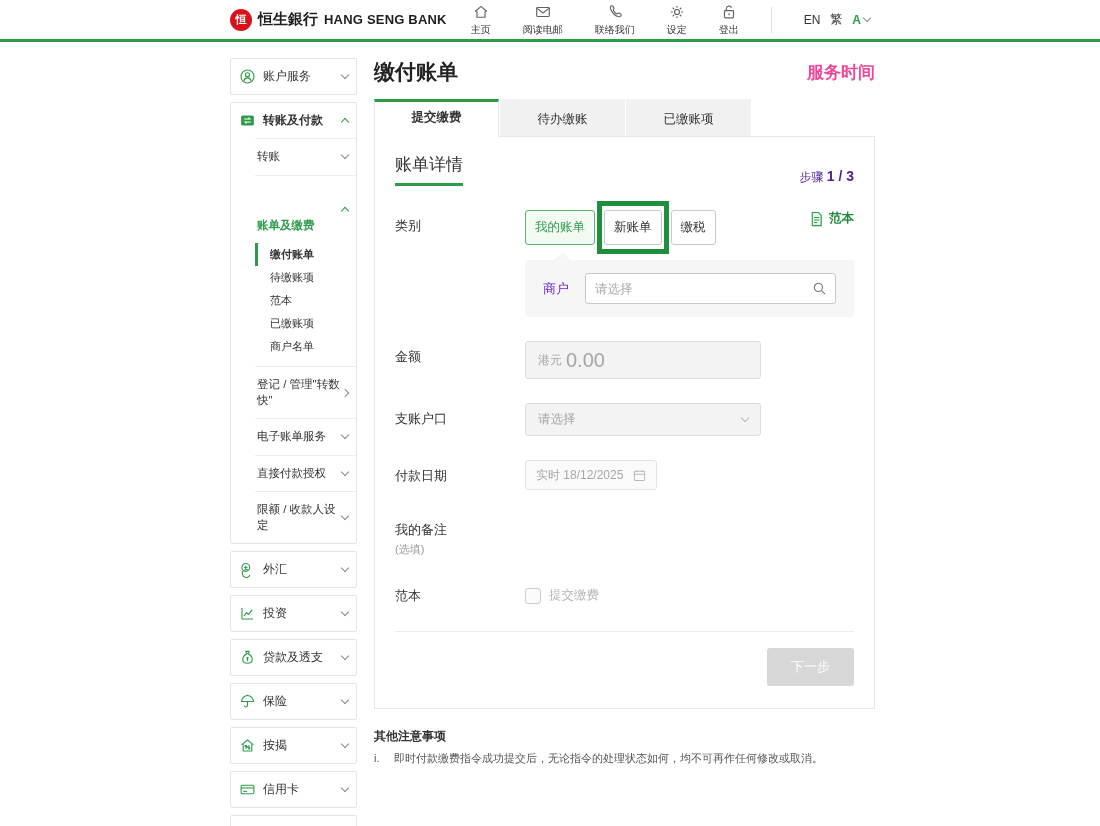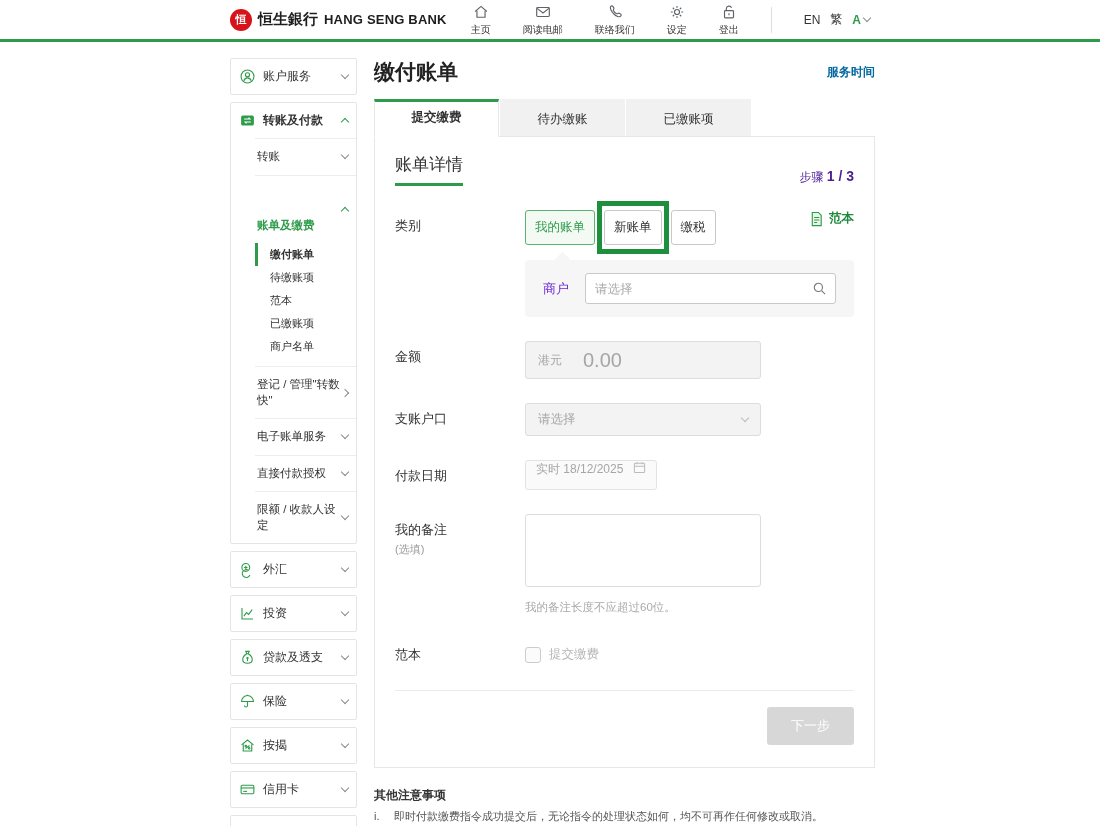--- a/index.html
+++ b/index.html
@@ -45,21 +45,21 @@
   .sub-row.green .lbl { color:#2e9b4a; font-weight:bold;margin-top:32px; }
   .leaf-list { padding:0 0 8px 0; }
   .leaf { font-size:11px; padding:4px 2px 4px 15px; color:#333; cursor:pointer; }
   .leaf.active { border-left:3px solid #2e9b4a; padding-left:12px; font-weight:bold; }
   .sicon { width:17px; height:17px; flex:none; }
 
   
   .main { width:501px; flex:none; }
   .page-head { display:flex; justify-content:space-between; align-items:center; }
   .page-title { font-size:21px; font-weight:bold; color:#222; }
-  .service-hours { font-size:12px; font-weight:bold; color:#0369a1; cursor:pointer; }
+  .service-hours { font-size:17px; font-weight:bold; color:#ec4899; cursor:pointer; }
 
   .tabs { display:flex; margin-top:13px; position:relative; z-index:2; }
   .tab { width:125px; text-align:center; padding:9px 0 8px; font-size:12.5px; background:#f1f1f1; color:#333;
     margin-right:1px; cursor:pointer; border-top:3px solid #f1f1f1; }
   .tab.active { background:#fff; font-weight:bold; border:1px solid #e7e7e7; border-bottom:1px solid #fff;
     border-top:3px solid #2e9b4a; padding-top:7px; margin-bottom:-1px; }
 
   .card { border:1px solid #e7e7e7; background:#fff; padding:16px 20px 22px; position:relative; z-index:1; }
   .card-head { display:flex; justify-content:space-between; align-items:flex-end; }
   .card-title { font-size:17px; color:#333; display:inline-block; padding-bottom:7px; border-bottom:3px solid #2e9b4a; }
@@ -86,26 +86,26 @@
     display:flex; align-items:center; gap:16px; position:relative; }
   .merchant-panel::before { content:""; position:absolute; top:-6px; left:32px; width:11px; height:11px;
     background:#f6f6f6; transform:rotate(45deg); }
   .merchant-label { font-size:13px; color:#6d28d9; flex:none; }
   .search-box { flex:1; background:#fff; border:1px solid #c9c9c9; border-radius:3px; display:flex; align-items:center; padding:0 9px; height:31px; }
   .search-box input { flex:1; border:none; outline:none; font-size:12.5px; color:#333; background:transparent;
     font-family:inherit; }
   .search-box input::placeholder { color:#a9a9a9; }
 
   .input-disabled { background:#f3f3f3; border:1px solid #ddd; border-radius:3px; color:#a6a6a6; }
-  .amount-box { width:236px; height:38px; display:flex; align-items:center; gap:21px; padding:0 12px; }
+  .amount-box { width:236px; height:38px; display:flex; align-items:center; gap:4px; padding:0 12px; }
   .amount-cur { font-size:12px; }
   .amount-val { font-size:20px; }
   .select-box { width:236px; height:33px; display:flex; align-items:center; padding:0 12px; font-size:12.5px; }
   .select-box .ch { margin-left:auto; border-color:#bbb; }
-  .date-box { width:132px; height:30px; display:flex; gap:4px; padding:0 10px;
+  .date-box { width:132px; height:30px; display:flex; align-items:center; gap:4px; padding:0 10px;
     font-size:12px; background:#fafafa; border-color:#e3e3e3; }
   .date-box svg { margin-left:auto; }
 
   .remark-area { width:236px; height:73px; border:1px solid #ddd; border-radius:3px; resize:none;
     font-family:inherit; font-size:12px; padding:6px 8px; color:#333; outline:none; }
   .hint { margin-top:9px; font-size:11.5px; color:#aaa; }
 
   .check-row { display:flex; align-items:center; gap:8px; padding-top:7px; }
   .checkbox { width:16px; height:16px; border:1.5px solid #ccc; border-radius:3px; background:#fbfbfb; flex:none; }
   .check-label { font-size:12.5px; color:#b5b5b5; }
@@ -423,24 +423,20 @@
               </svg>
           </div>
         </div>
       </div>
 
       <div class="form-row">
         <div class="form-label">
           <span>我的备注</span>
           <span class="opt">(选填)</span>
         </div>
-        <div class="form-control">
-          <textarea class="remark-area" style=""></textarea>
-          <div class="hint">我的备注长度不应超过60位。</div>
-        </div>
       </div>
 
       <div class="form-row">
         <div class="form-label">范本</div>
         <div class="form-control">
           <div class="check-row">
             <span class="checkbox"></span>
             <span class="check-label">提交缴费</span>
           </div>
         </div>

